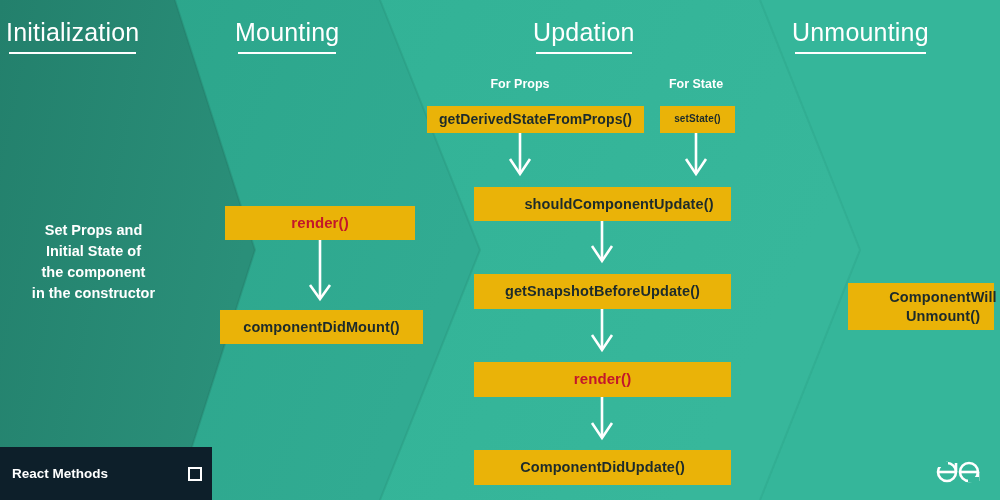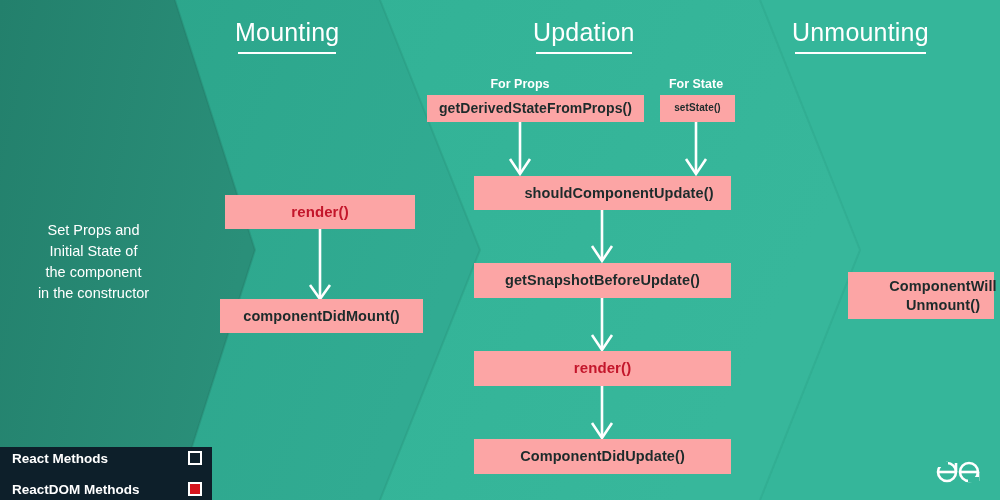--- a/index.html
+++ b/index.html
@@ -32,51 +32,52 @@
   .col-header .rule {
     position: absolute;
     left: 3px; right: 3px; bottom: 0;
     height: 2px;
     background: #ffffff;
   }
 
   
   .node {
     position: absolute;
-    background: #fca5a5;
+    background: #eab308;
     color: #1d2b2b;
     font-size: 14.5px;
     font-weight: 700;
     letter-spacing: .1px;
     display: flex;
     align-items: center;
     justify-content: center;
     text-align: center;
     line-height: 1.25;
     white-space: nowrap;
+    margin-top: 11px;
   }
   .node.render { color: #c3162b; font-size: 15px; }
   .node.wrap { white-space: normal; }
 
   
   .caption {
     position: absolute;
     color: #ffffff;
     font-size: 12.5px;
     font-weight: 700;
     text-align: center;
     white-space: nowrap;
   }
 
   
   .para {
     position: absolute;
     color: #ffffff;
     font-size: 14.5px;
-    font-weight: 400;
+    font-weight: 700;
     line-height: 1.45;
     text-align: center;
     white-space: pre-line;
   }
 
   
   .arrows { position: absolute; inset: 0; pointer-events: none; }
   .arrows svg { display: block; width: 1000px; height: 500px; }
 
   
@@ -138,20 +139,21 @@
 
       <path d="M0,0 L175,0 L255,250 L175,500 L0,500 Z" fill="url(#gA)"></path>
 
       <path d="M175,0 L255,250 L175,500" fill="none" stroke="#1f7361" stroke-opacity="0.28" stroke-width="2"></path>
       <path d="M380,0 L480,250 L380,500" fill="none" stroke="#20806b" stroke-opacity="0.22" stroke-width="2"></path>
       <path d="M760,0 L860,250 L760,500" fill="none" stroke="#229079" stroke-opacity="0.20" stroke-width="2"></path>
     </svg>
   </div>
 
   <div class="col-header" style="left:6px; top:18px;">
+    <span>Initialization</span>
     <span class="rule"></span>
   </div>
 
   <div class="col-header" style="left:235px; top:18px;">
     <span>Mounting</span>
     <span class="rule"></span>
   </div>
 
   <div class="col-header" style="left:533px; top:18px;">
     <span>Updation</span>
@@ -213,24 +215,20 @@
 
   <div class="node" style="left:474px; top:439px; width:257px; height:35px;text-align:center;">ComponentDidUpdate()</div>
 
   <div class="node wrap" style="left:848px; top:272px; width:146px; height:47px; white-space:pre-line;padding-left:44px;">ComponentWill
 Unmount()</div>
 
   <div id="legend">
     <div class="legend-row">
       <span>React Methods</span>
       <span class="swatch outline"></span>
-    </div>
-    <div class="legend-row">
-      <span>ReactDOM Methods</span>
-      <span class="swatch filled"></span>
     </div>
   </div>
 
   <div id="logo">
     <svg viewBox="0 0 56 34" xmlns="http://www.w3.org/2000/svg">
       <g fill="none" stroke="#ffffff" stroke-width="2.6">
 
         <circle cx="17" cy="18" r="9"></circle>
         <path d="M8,18 L26,18"></path>
         <path d="M26,9 L26,18"></path>

